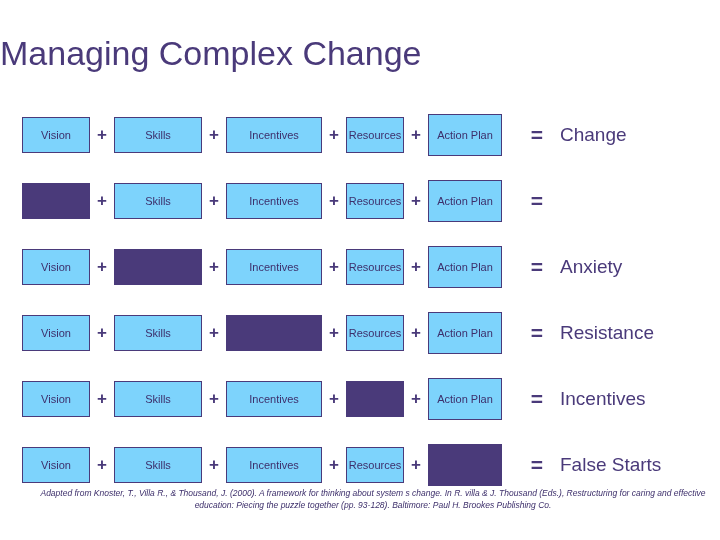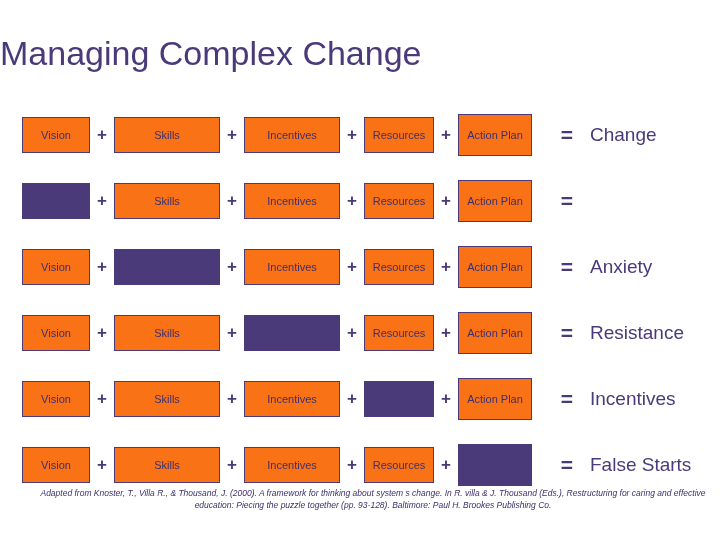--- a/index.html
+++ b/index.html
@@ -45,31 +45,31 @@
     box-sizing: border-box;
     border: 1px solid #4a3a7a;
     color: #3d2f6b;
     display: flex;
     align-items: center;
     justify-content: center;
     text-align: center;
     font-size: 11px;
     font-family: "Liberation Sans", sans-serif;
     line-height: 1.15;
-    background: #f97316;
+    background: #7dd3fc;
   }
   .cell.filled {
     background: #4a3a7a;
     border-color: #4a3a7a;
     color: transparent;
   }
   .c-vision   { width: 68px;  height: 36px; }
-  .c-skills   { width: 106px;  height: 36px; }
+  .c-skills   { width: 88px;  height: 36px; }
   .c-incent   { width: 96px;  height: 36px; }
-  .c-resource { width: 70px;  height: 36px; }
+  .c-resource { width: 58px;  height: 36px; }
   .c-action   { width: 74px;  height: 42px; }
   .plus {
     width: 24px;
     text-align: center;
     font-size: 17px;
     font-weight: bold;
     color: #4a3a7a;
     flex: none;
   }
   .gap {

